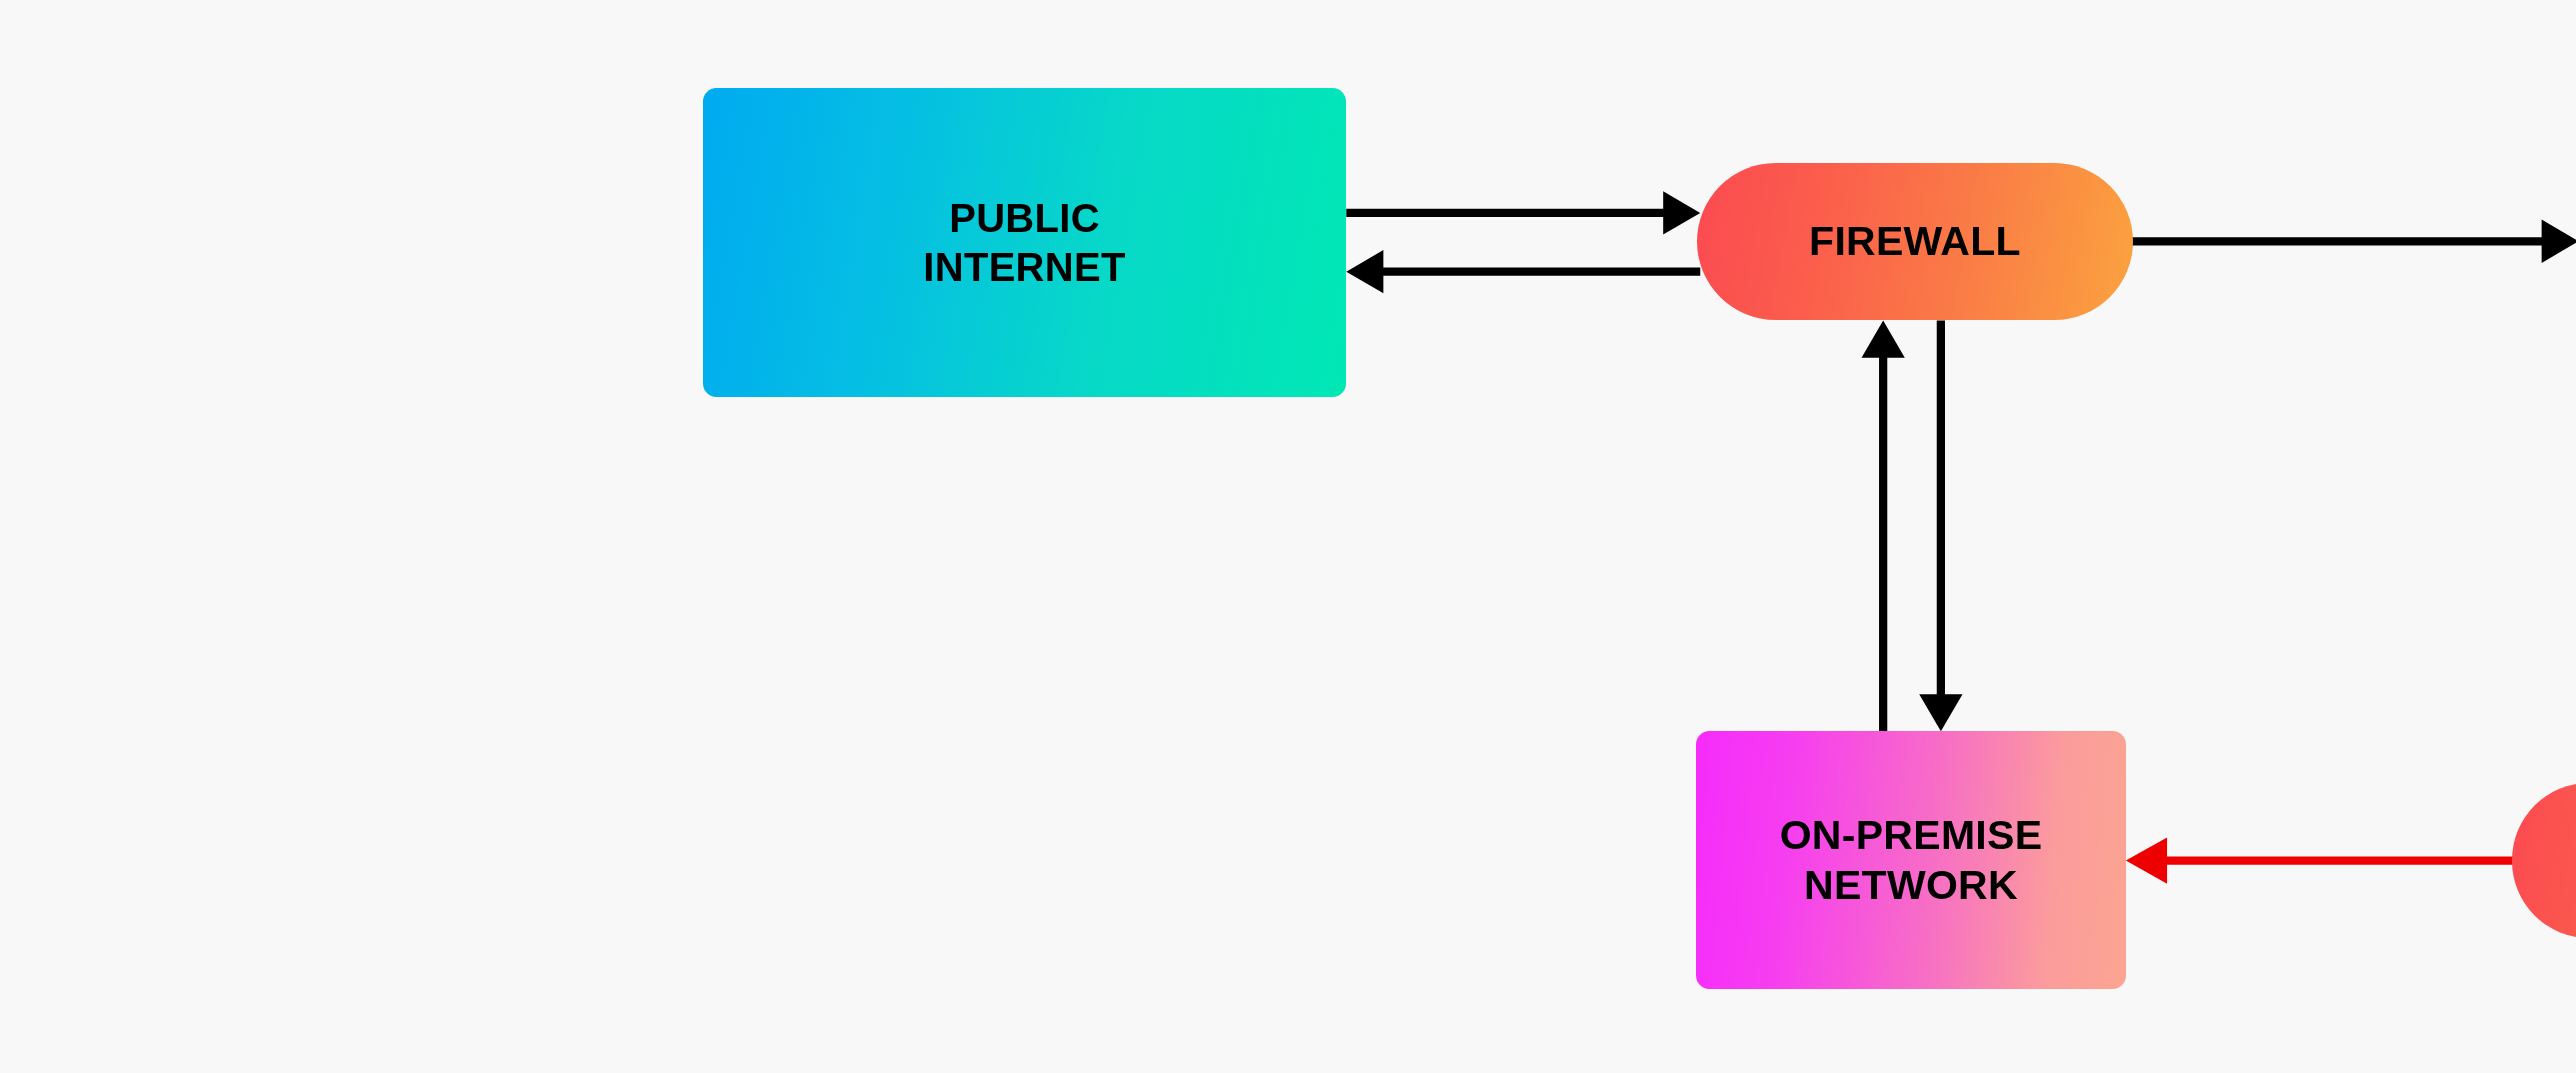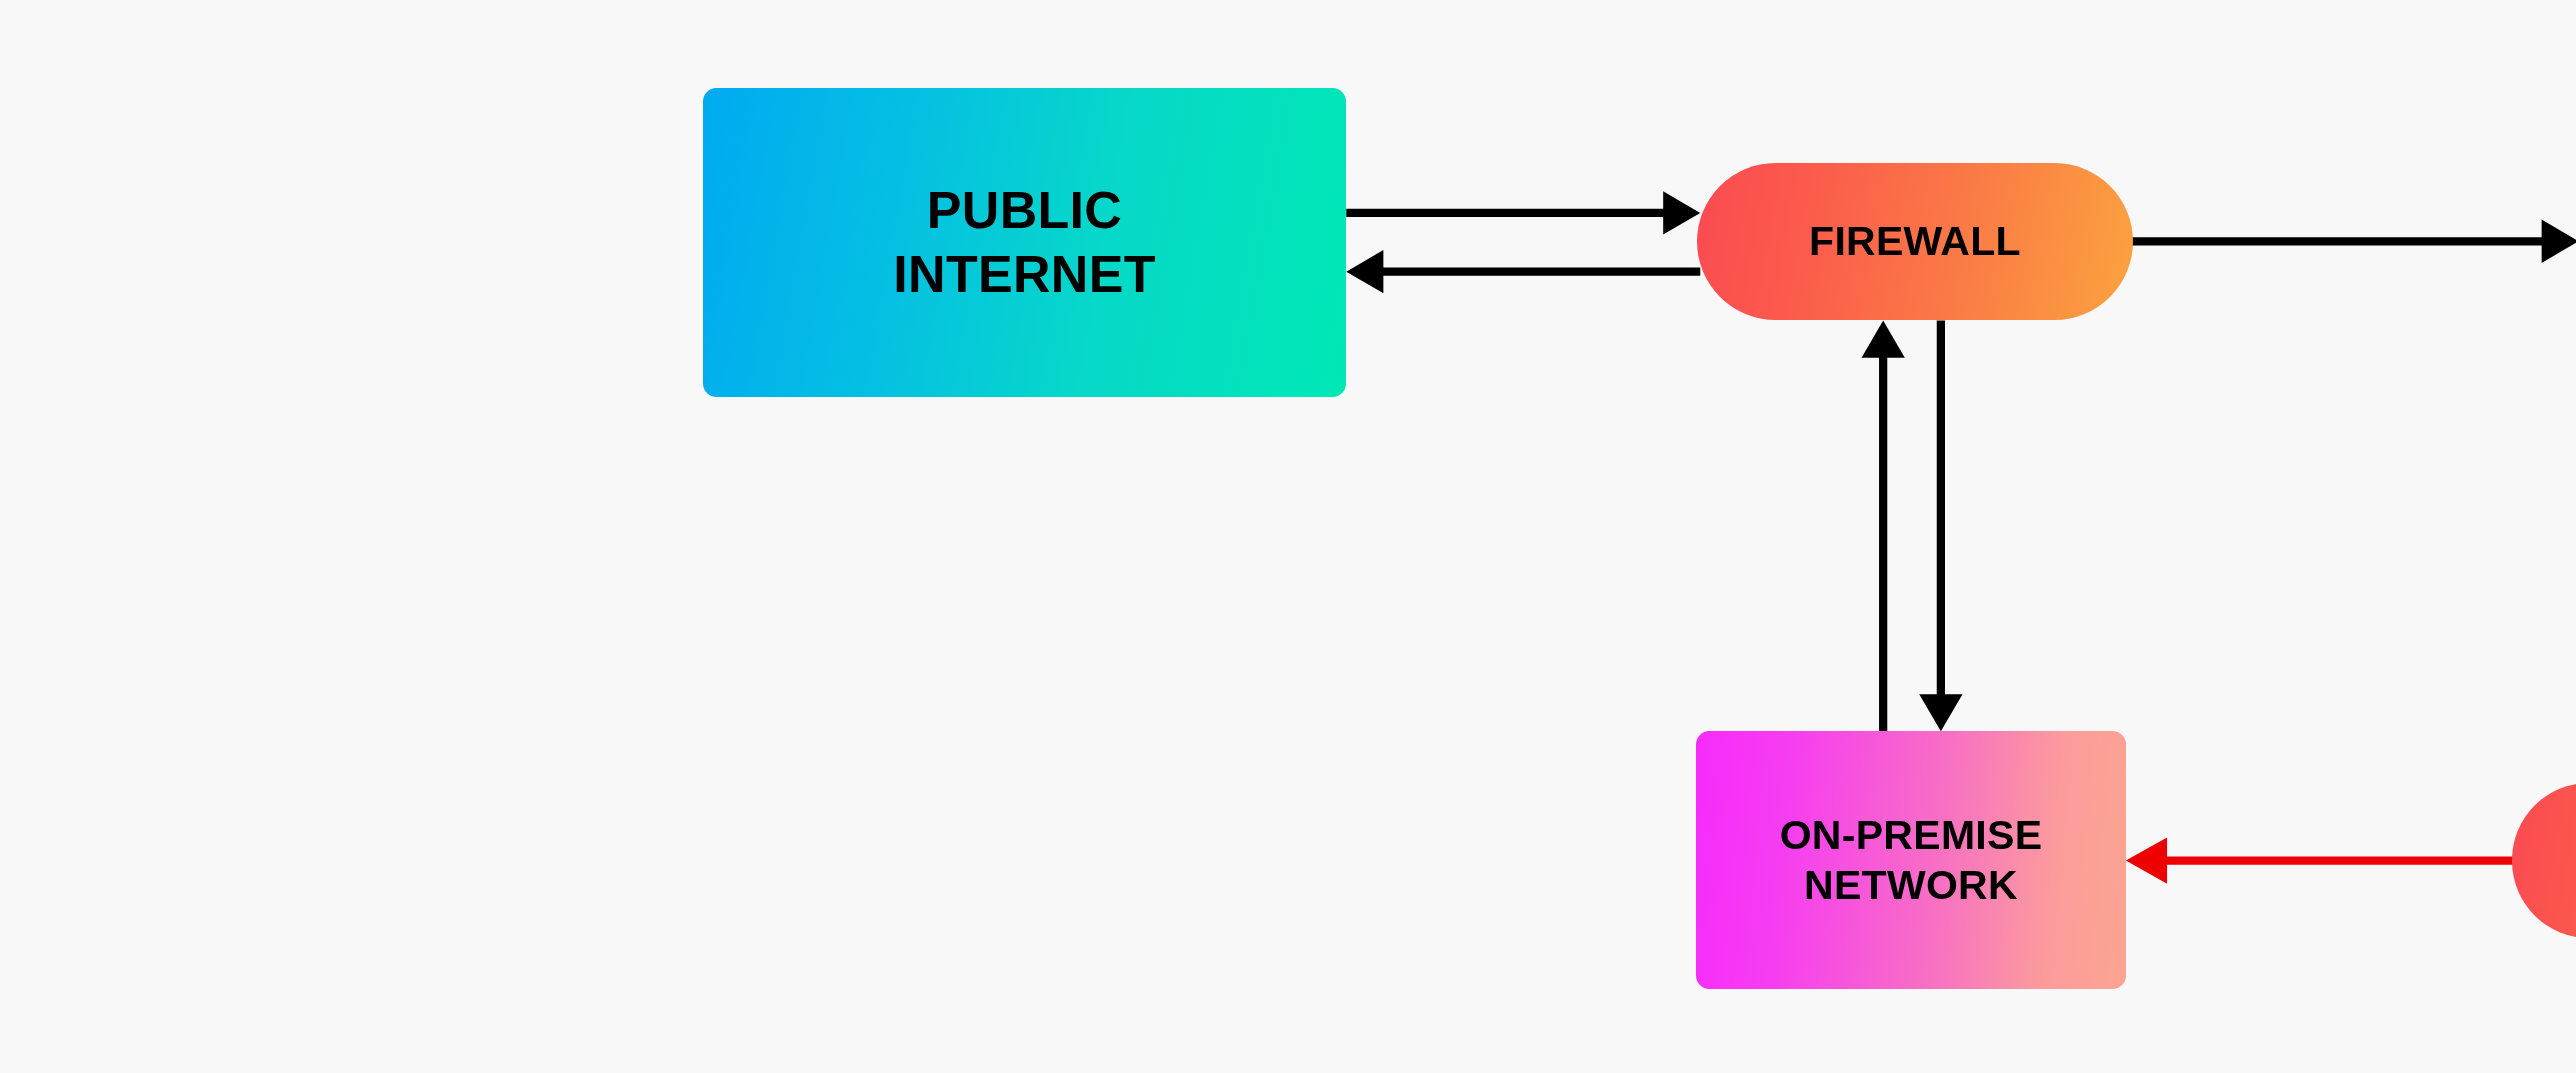--- a/index.html
+++ b/index.html
@@ -40,21 +40,21 @@
 
   
   #node-public-internet {
     left: 703px;
     top: 88px;
     width: 643px;
     height: 309px;
     border-radius: 13.4px;
     background: linear-gradient(100deg, #00aaf0 0%, #05bfe3 30%, #07d8c8 62%, #00e8b4 100%);
   }
-  #node-public-internet .node-label { font-size: 52px; }
+  #node-public-internet .node-label { font-size: 40px; }
 
   
   #node-firewall-top {
     left: 1697px;
     top: 163px;
     width: 436px;
     height: 157px;
     border-radius: 79px;
     background: linear-gradient(100deg, #fb4a52 0%, #fb5c4c 26%, #fa7c46 62%, #fba33f 100%);
   }

